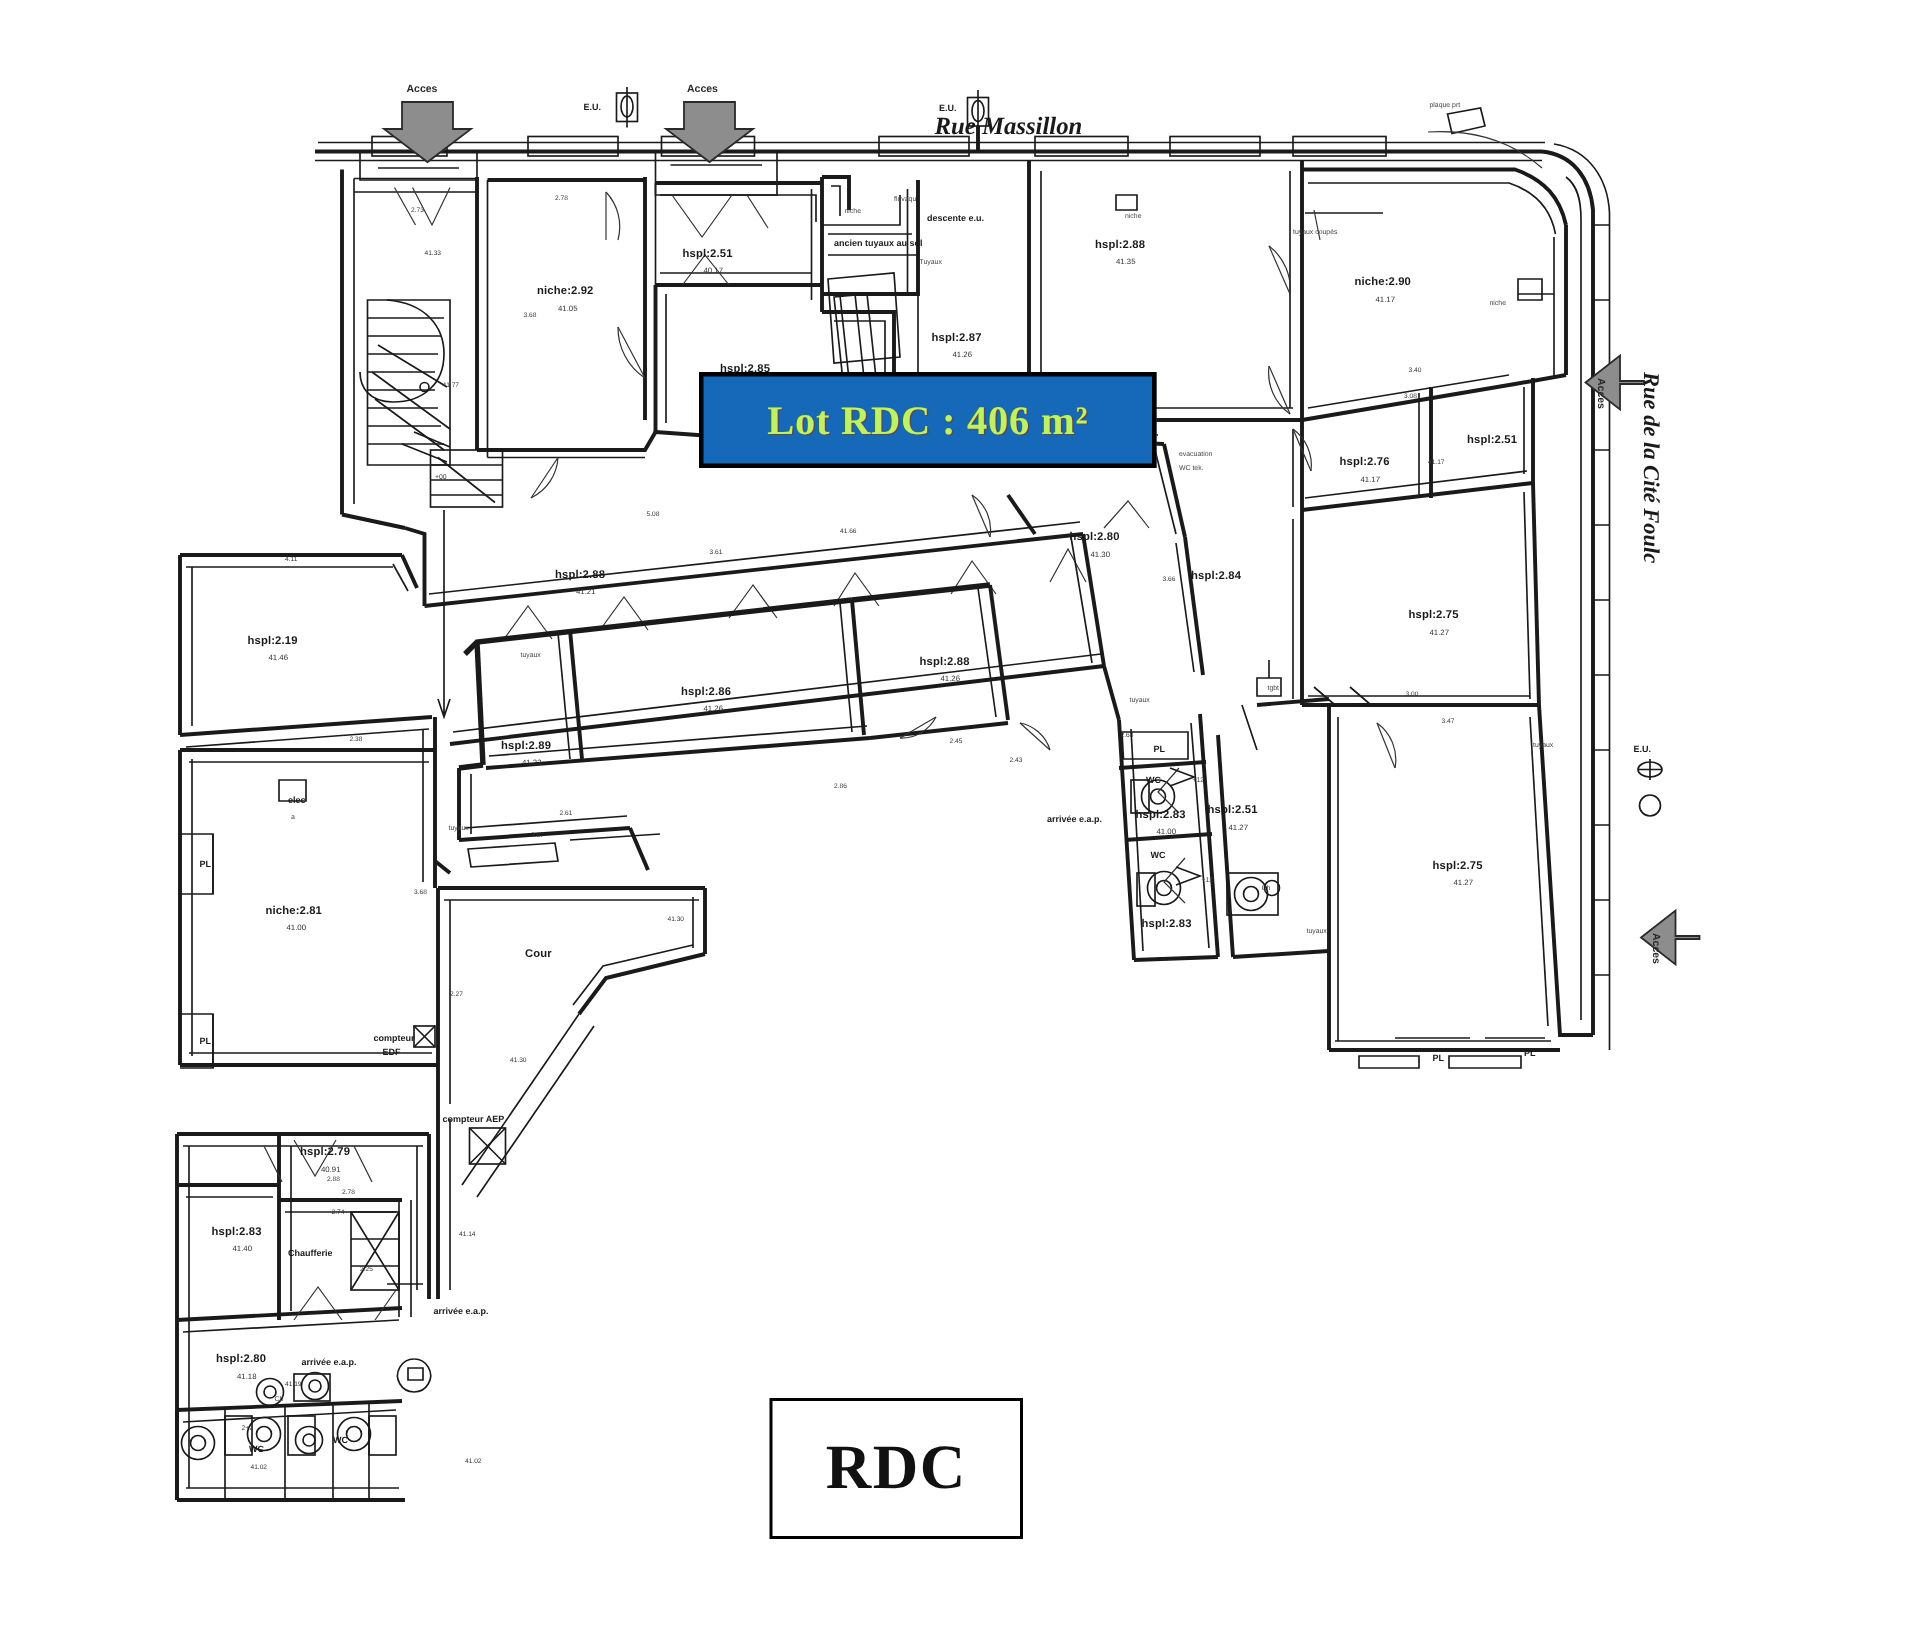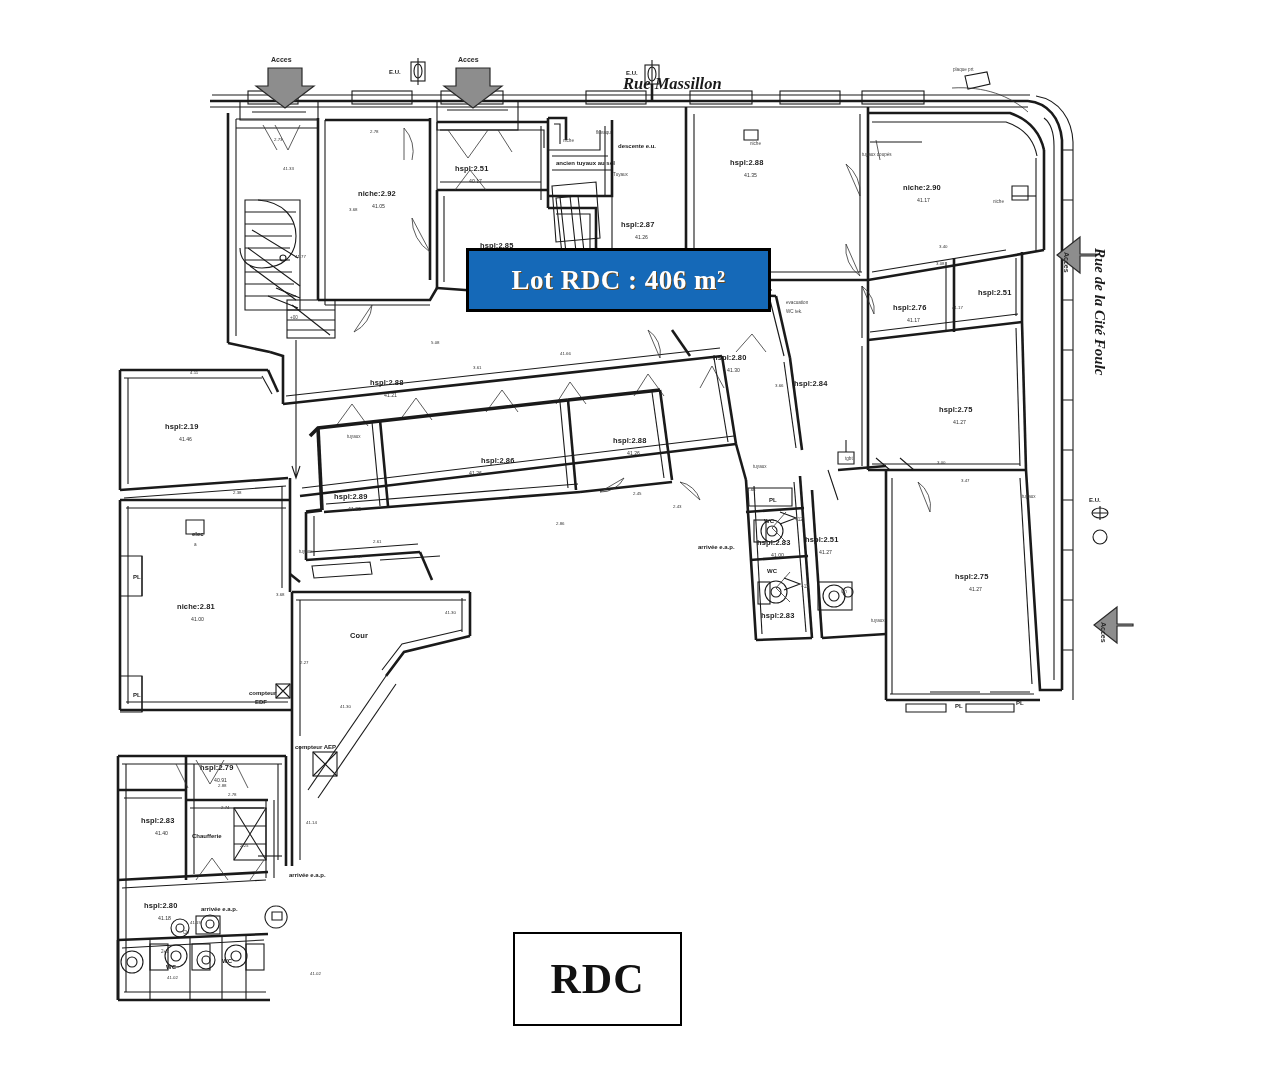--- a/index.html
+++ b/index.html
@@ -15,21 +15,21 @@
   .dim{font-size:4.4px;color:#333;}
   .acces{font-size:7px;font-weight:700;color:#2a2a2a;}
   .street{font-family:"Liberation Serif",serif;font-style:italic;
           font-weight:700;font-size:16.5px;color:#1a1a1a;margin-top:42px;}
   .street2{font-family:"Liberation Serif",serif;font-style:italic;
            font-weight:700;font-size:15px;color:#1a1a1a;}
   #banner{position:absolute;left:466px;top:248px;width:305px;height:64px;
           background:#1569b8;border:3px solid #000;box-sizing:border-box;
           display:flex;align-items:center;justify-content:center;}
   #banner span{font-family:"Liberation Serif",serif;font-weight:700;
-          font-size:27px;color:#ffffff;letter-spacing:.5px;
+          font-size:27px;color:#bef264;letter-spacing:.5px;
           text-shadow:1px 1px 0 #6b4a20;}
   #rdcbox{position:absolute;left:513px;top:932px;width:165px;height:90px;
           border:2px solid #000;background:#fff;display:flex;
           align-items:center;justify-content:center;}
   #rdcbox span{font-family:"Liberation Serif",serif;font-weight:700;
           font-size:42px;color:#111;letter-spacing:1px;}
 </style>
 </head>
 <body>
 
@@ -466,21 +466,21 @@
     <div class="lbl area" style="left: 907px; top: 317px;">41.17</div>
     <div class="lbl room" style="left: 939px; top: 405px;">hspl:2.75</div>
     <div class="lbl area" style="left: 953px; top: 419px;">41.27</div>
     <div class="lbl room" style="left: 955px; top: 572px;">hspl:2.75</div>
     <div class="lbl area" style="left: 969px; top: 586px;">41.27</div>
     <div class="lbl room" style="left: 713px; top: 353px;">hspl:2.80</div>
     <div class="lbl area" style="left: 727px; top: 367px;">41.30</div>
     <div class="lbl room" style="left: 794px; top: 379px;">hspl:2.84</div>
     <div class="lbl room" style="left: 370px; top: 378px;">hspl:2.88</div>
     <div class="lbl area" style="left: 384px; top: 392px;">41.21</div>
-    <div class="lbl room" style="left: 481px; top: 456px;">hspl:2.86</div>
+    <div class="lbl room" style="left: 454px; top: 456px;">hspl:2.86</div>
     <div class="lbl area" style="left: 469px; top: 470px;">41.26</div>
     <div class="lbl room" style="left: 334px; top: 492px;">hspl:2.89</div>
     <div class="lbl area" style="left: 348px; top: 506px;">41.23</div>
     <div class="lbl room" style="left: 613px; top: 436px;">hspl:2.88</div>
     <div class="lbl area" style="left: 627px; top: 450px;">41.26</div>
     <div class="lbl room" style="left: 165px; top: 422px;">hspl:2.19</div>
     <div class="lbl area" style="left: 179px; top: 436px;">41.46</div>
     <div class="lbl room" style="left: 177px; top: 602px;">niche:2.81</div>
     <div class="lbl area" style="left: 191px; top: 616px;">41.00</div>
     <div class="lbl room" style="left: 757px; top: 538px;">hspl:2.83</div>

